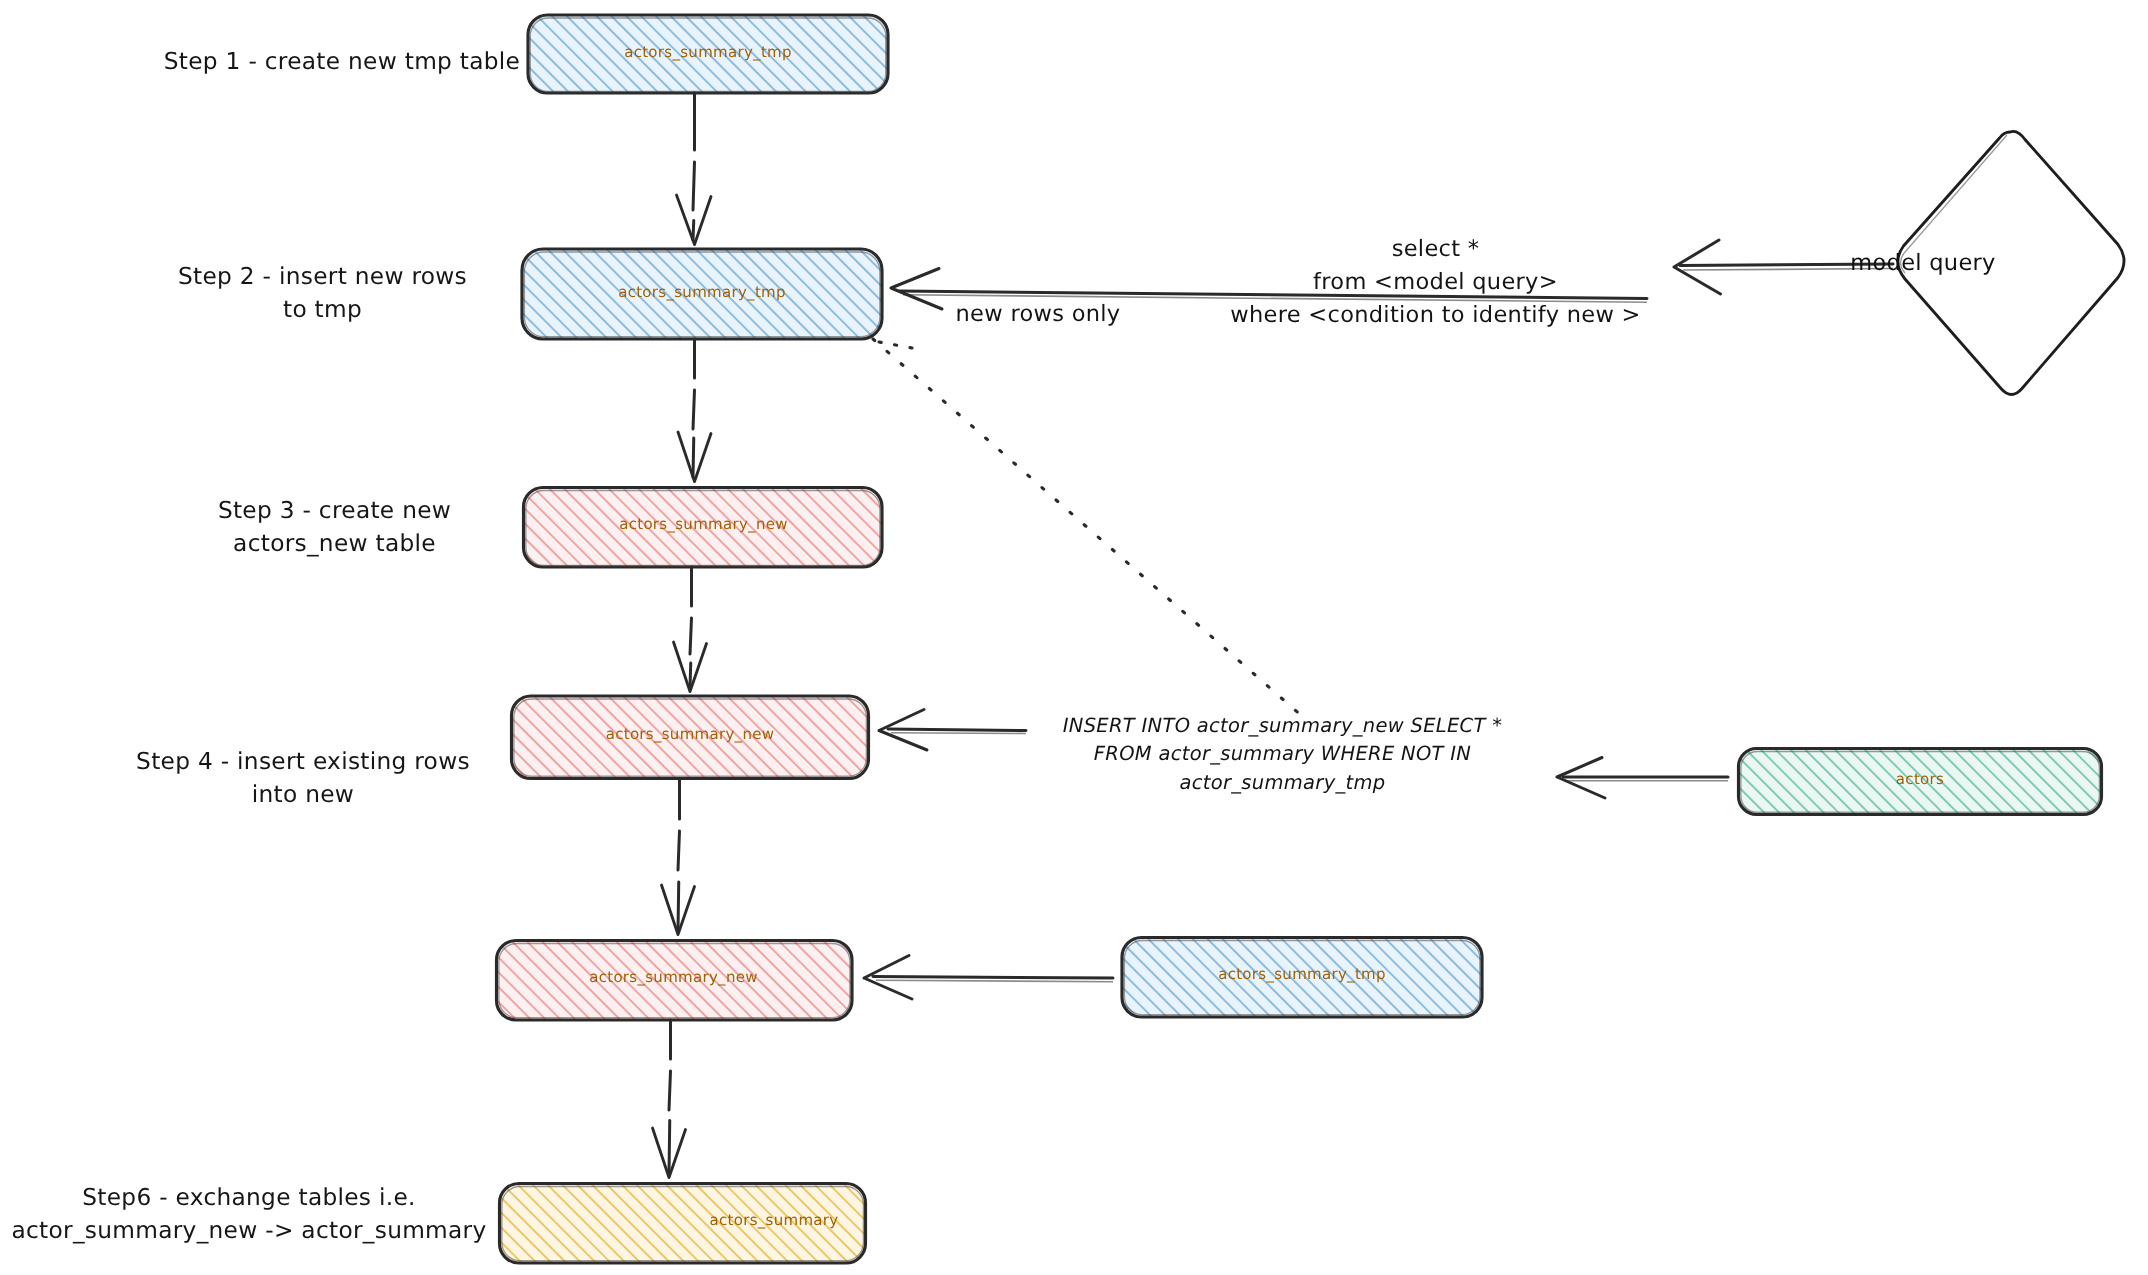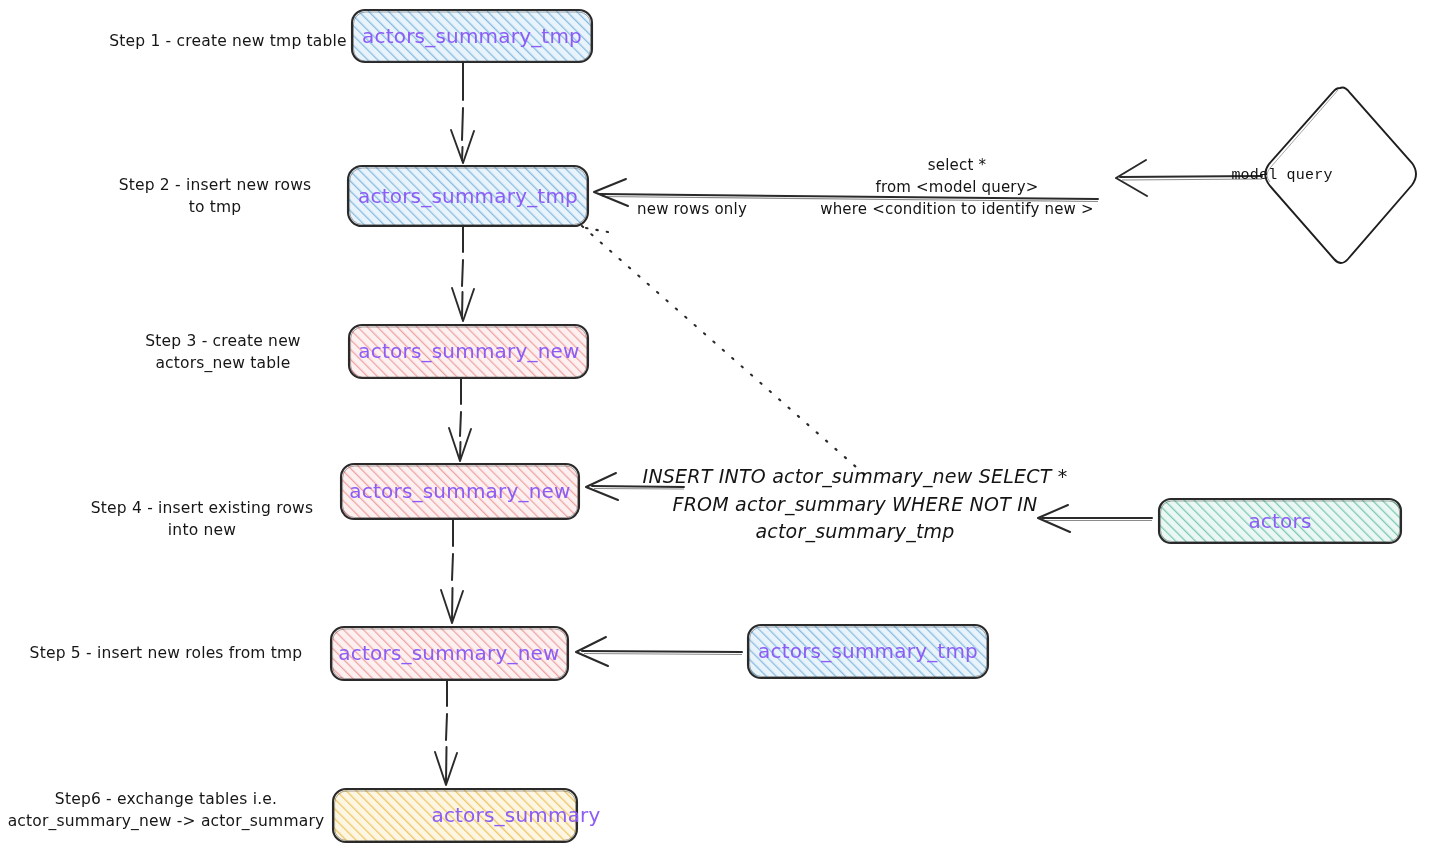--- a/index.html
+++ b/index.html
@@ -38,29 +38,29 @@
     white-space: pre;
     text-align: center;
     transform: translate(-50%, -50%);
     pointer-events: none;
   }
   .step-label {
     font-size: 15.5px;
     color: #161616;
   }
   .node-label {
-    font-size: 20px;
-    color: #8b5cf6;
+    font-size: 10px;
+    color: #a16207;
   }
   .edge-label {
     font-size: 15px;
     color: #141414;
   }
   .sql-label {
-    font-size: 19px;
+    font-size: 13px;
     color: #141414;
     font-style: italic;
   }
   .diamond-label {
     font-size: 15px;
     color: #111111;
   }
 </style>
 </head>
 <body>
@@ -193,33 +193,32 @@
     </g>
   </svg>
 
   <div class="label step-label" style="left:228px; top:41px;">Step 1 - create new tmp table</div>
   <div class="label step-label" style="left:215px; top:196px;">Step 2 - insert new rows
 to tmp</div>
   <div class="label step-label" style="left:223px; top:352px;">Step 3 - create new
 actors_new table</div>
   <div class="label step-label" style="left:202px; top:492px;margin-top:27px;">Step 4 - insert existing rows
 into new</div>
-  <div class="label step-label" style="left:166px; top:653px;">Step 5 - insert new roles from tmp</div>
   <div class="label step-label" style="left:166px; top:810px;">Step6 - exchange tables i.e.
 actor_summary_new -&gt; actor_summary</div>
 
   <div class="label node-label" style="left:472px; top:36px;">actors_summary_tmp</div>
   <div class="label node-label" style="left:468px; top:196px;">actors_summary_tmp</div>
   <div class="label node-label" style="left:469px; top:351px;">actors_summary_new</div>
   <div class="label node-label" style="left:460px; top:491px;">actors_summary_new</div>
   <div class="label node-label" style="left:449px; top:653px;">actors_summary_new</div>
   <div class="label node-label" style="left:468px; top:815px;margin-left:48px;">actors_summary</div>
   <div class="label node-label" style="left:868px; top:651px;">actors_summary_tmp</div>
   <div class="label node-label" style="left:1280px; top:521px;text-align:center;">actors</div>
-  <div class="label diamond-label" style="left:1282px; top:176px;font-family:Liberation Mono, monospace;">model query</div>
+  <div class="label diamond-label" style="left:1282px; top:176px;">model query</div>
 
   <div class="label edge-label" style="left:692px; top:210px;">new rows only</div>
   <div class="label edge-label" style="left:957px; top:188px;">select *
 from &lt;model query&gt;
 where &lt;condition to identify new &gt;</div>
   <div class="label sql-label" style="left:855px; top:504px;">INSERT INTO actor_summary_new SELECT *
 FROM actor_summary WHERE NOT IN
 actor_summary_tmp</div>
 
 </div>

